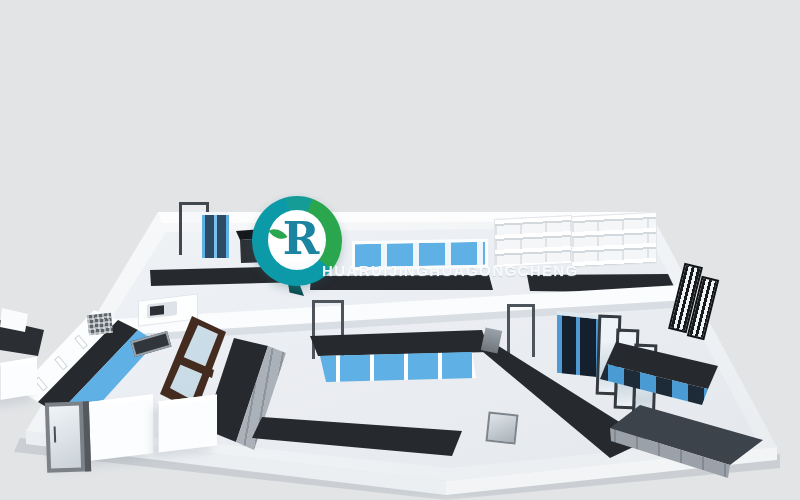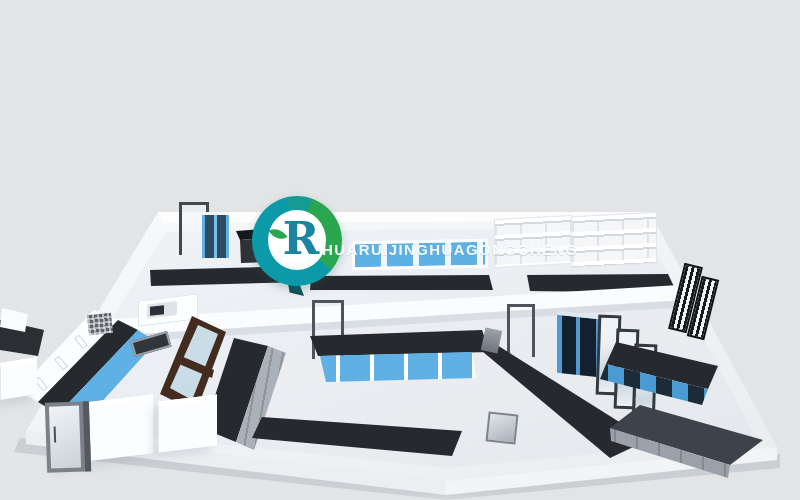--- a/index.html
+++ b/index.html
@@ -127,21 +127,21 @@
   .logo-inner{left:268px;top:210px;width:58px;height:60px;border-radius:50%;z-index:61;
     background:radial-gradient(circle at 45% 40%,#ffffff 55%,#e8f4f6);}
   .logo-monogram{left:276px;top:206px;width:50px;height:64px;z-index:62;display:flex;align-items:center;justify-content:center;
     font-size:44px;font-weight:bold;color:#1b84a0;font-family:"DejaVu Serif",serif;}
   .logo-leaf{left:272px;top:226px;width:12px;height:16px;background:var(--p-logo-green);
     border-radius:0 100% 0 100%;transform:rotate(-35deg);z-index:63;}
   .logo-tail{left:286px;top:272px;width:18px;height:24px;z-index:59;
     background:linear-gradient(200deg,#11888f,#0c3c41);clip-path:polygon(0 0,60% 20%,100% 100%,20% 85%);}
   .wm-cn{left:314px;top:204px;z-index:60;font-size:44px;font-weight:800;letter-spacing:2px;line-height:1;
     color:var(--p-watermark-text);text-shadow:0 1px 2px rgba(120,150,170,.3);white-space:nowrap;}
-  .wm-en{left:322px;top:241px;z-index:60;font-size:15px;font-weight:700;letter-spacing:1.4px;
+  .wm-en{left:322px;top:262px;z-index:60;font-size:15px;font-weight:700;letter-spacing:1.4px;
     color:rgba(252,254,255,0.92);text-shadow:0 1px 1px rgba(120,150,170,.3);white-space:nowrap;}
 </style>
 </head>
 <body>
 
 <div id="stage">
 
   <div class="poly shell"></div>
   <div class="poly shell-top-edge"></div>
   <div class="poly shell-tint"></div>

